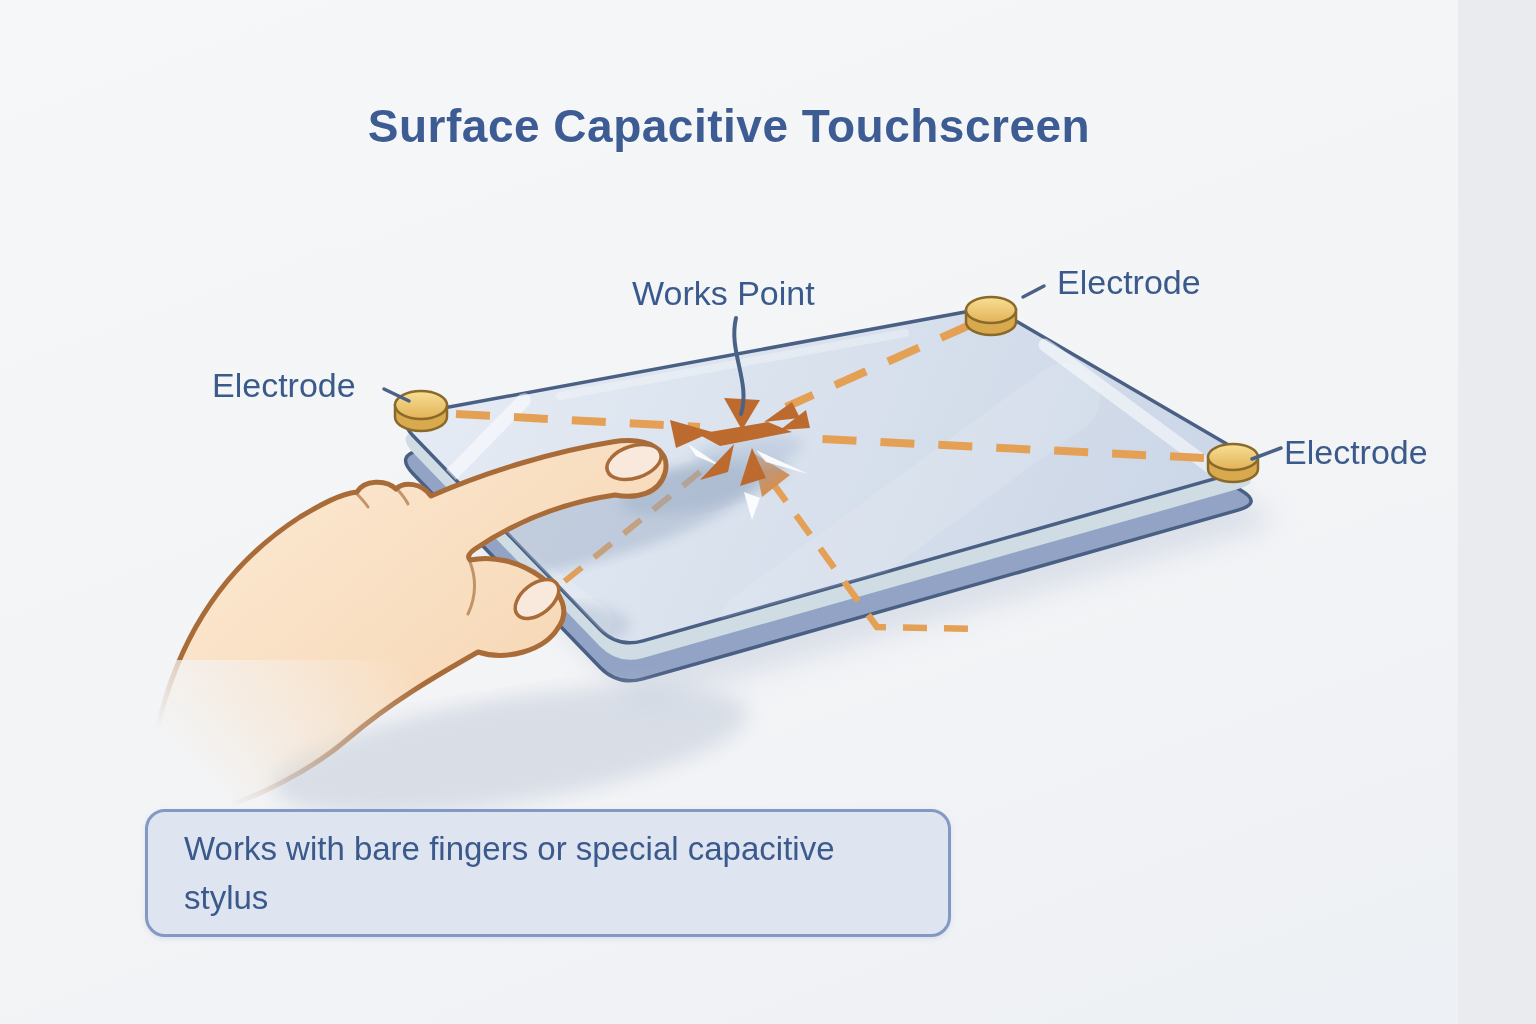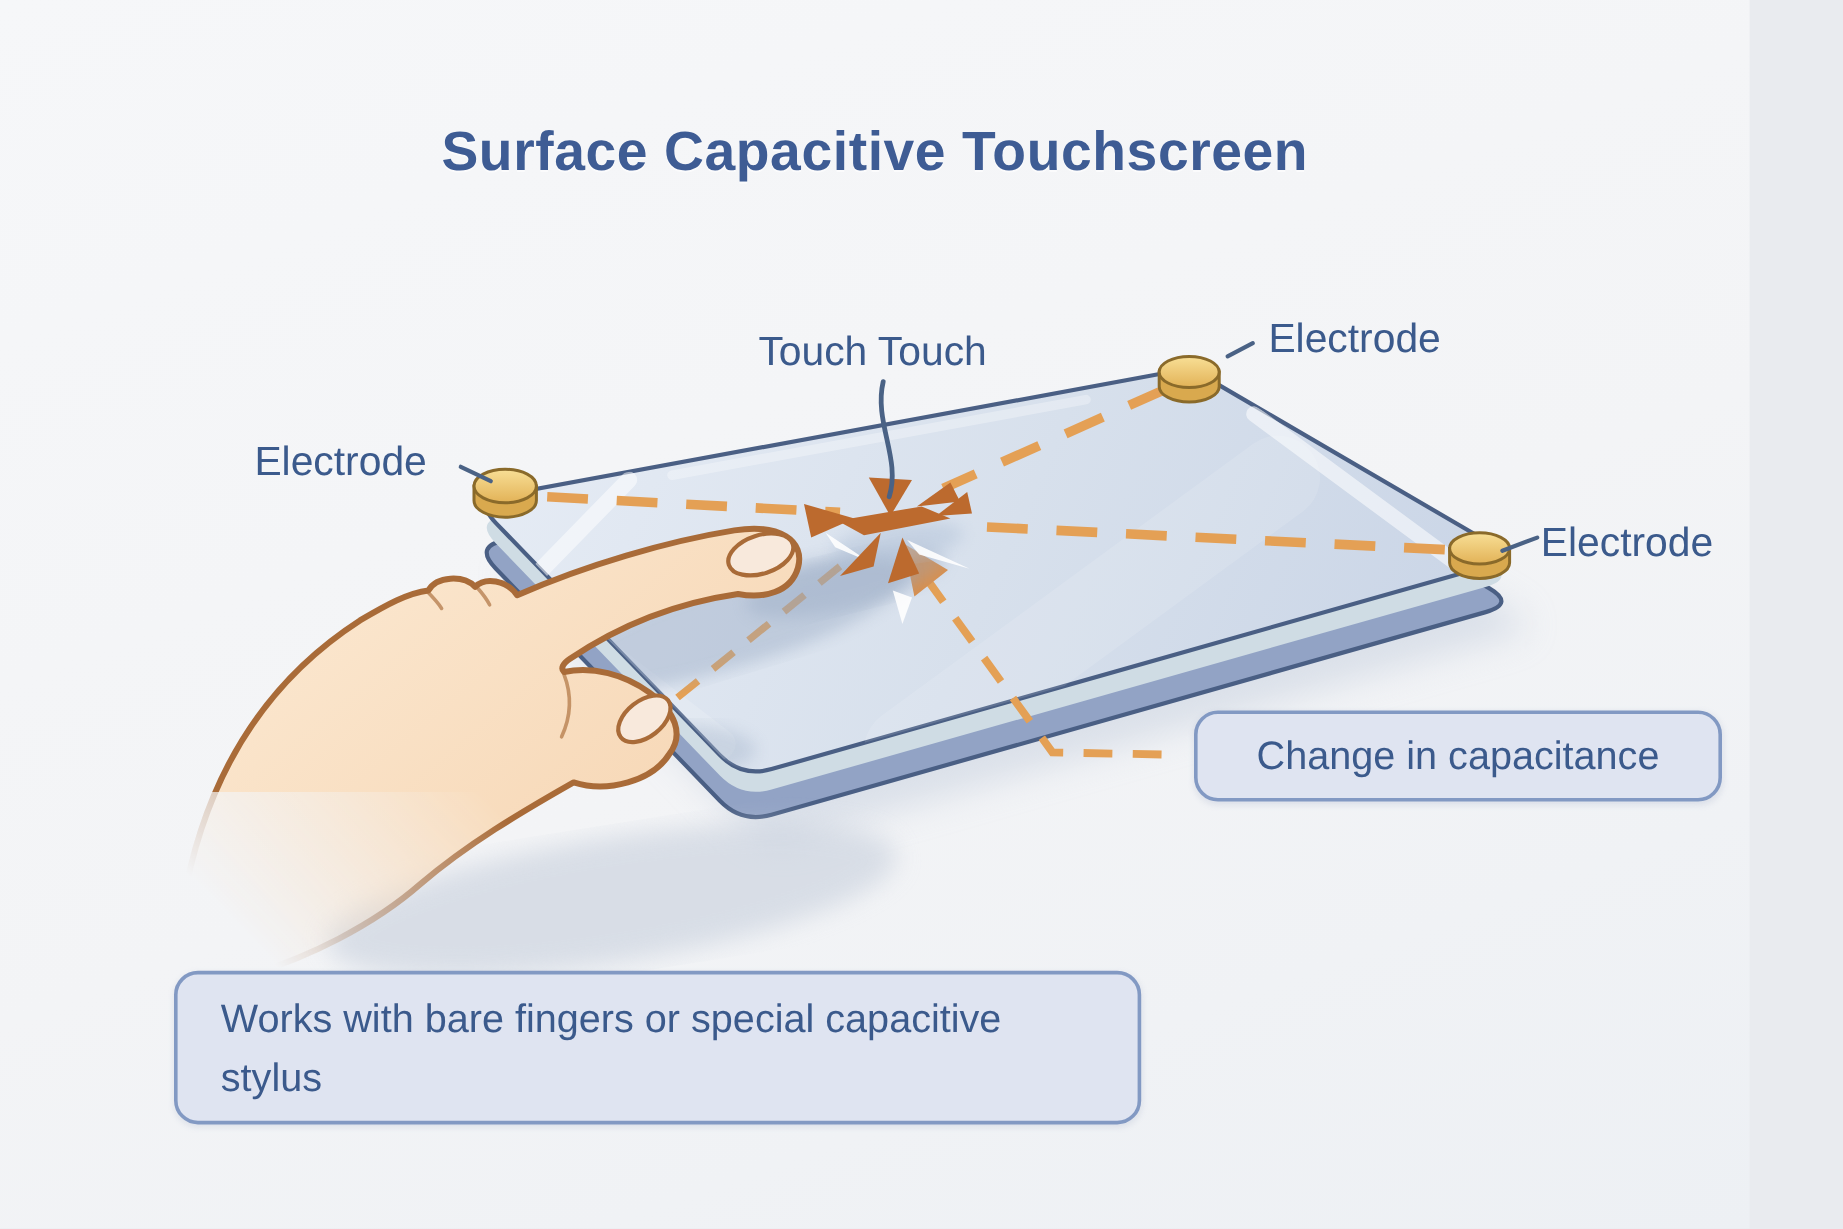--- a/index.html
+++ b/index.html
@@ -168,25 +168,22 @@
     <g stroke="#4A6285" stroke-width="3.5" stroke-linecap="round" fill="none">
       <line x1="384" y1="389" x2="409" y2="401"></line>
       <line x1="1023" y1="297" x2="1044" y2="286"></line>
       <line x1="1252" y1="459" x2="1281" y2="448"></line>
       <path d="M736,318 C728,352 751,382 741,414" stroke-width="4"></path>
     </g>
   </svg>
 
   <div class="title">Surface Capacitive Touchscreen</div>
 
-  <div class="label lbl-touch">Touch Touch</div>
+  <div class="label lbl-touch">Works Point</div>
   <div class="label lbl-el-left">Electrode</div>
   <div class="label lbl-el-top">Electrode</div>
   <div class="label lbl-el-right">Electrode</div>
 
-  <div class="callout callout-cap">
-    <span>Change in capacitance</span>
-  </div>
   <div class="callout callout-note">
     <span>Works with bare fingers or special capacitive stylus</span>
   </div>
 
 </div>
 
 </body></html>

